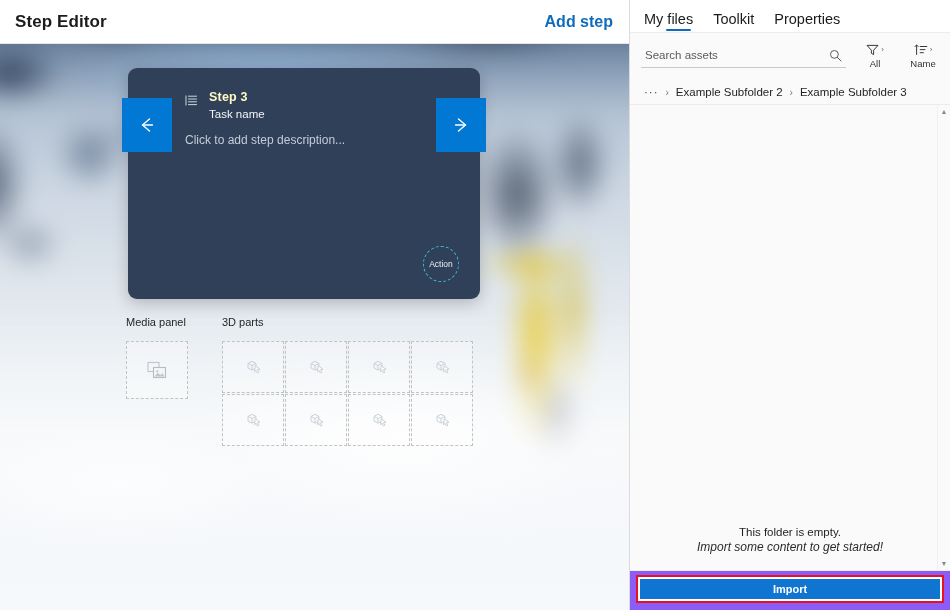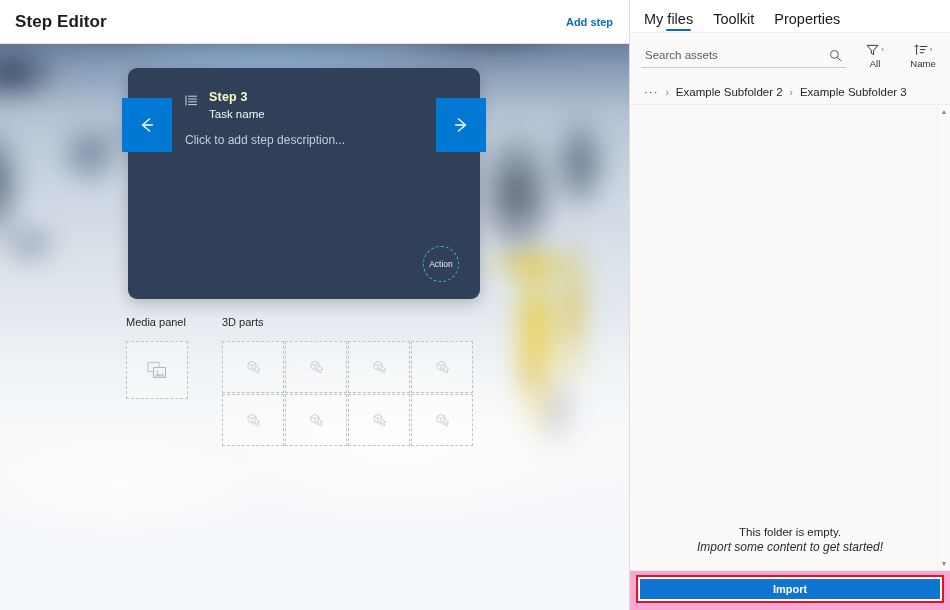--- a/index.html
+++ b/index.html
@@ -23,21 +23,21 @@
     position: relative; z-index: 5;
     height: 44px;
     background: #ffffff;
     border-bottom: 1px solid #e6e6e6;
     display: flex; align-items: center; justify-content: space-between;
     padding: 0 14px 0 15px;
   }
   #editor-title { font-size: 17px; color: #1b1b1b; font-weight: 600; letter-spacing: .1px; }
   #add-step-btn {
     display: flex; align-items: center; gap: 6px;
-    color: #0f6cbd; font-size: 11px; font-weight: 600;
+    color: #0f6cbd; font-size: 16px; font-weight: 600;
     background: transparent; border: 0; cursor: pointer;
     padding: 4px 2px;
   }
   #add-step-btn .plus {
     font-size: 15px; line-height: 1; font-weight: 400; color: #0f6cbd;
     display: inline-block; transform: translateY(-1px);
   }
 
   
   #canvas {
@@ -222,21 +222,21 @@
     position: absolute; right: 0; top: 0; bottom: 0; width: 13px;
     background: #fafafa;
     border-left: 1px solid #f0f0f0;
     display: flex; flex-direction: column; align-items: center; justify-content: space-between;
     padding: 3px 0;
     cursor: pointer;
   }
   .sb-arrow { font-size: 7px; color: #8a8a8a; line-height: 1; }
 
   #import-wrap {
-    padding: 4px 6px 7px 6px; background: #f9a8d4;
+    padding: 4px 6px 7px 6px; background: #8b5cf6;
   }
   #import-highlight {
     border: 2px solid #e81123; padding: 2px; background: #fff;
   }
   #import-button {
     width: 100%; height: 20px;
     background: #0f75d0; color: #fff;
     border: 0; cursor: pointer;
     font-size: 11px; font-weight: 600;
     font-family: "Liberation Sans", sans-serif;

